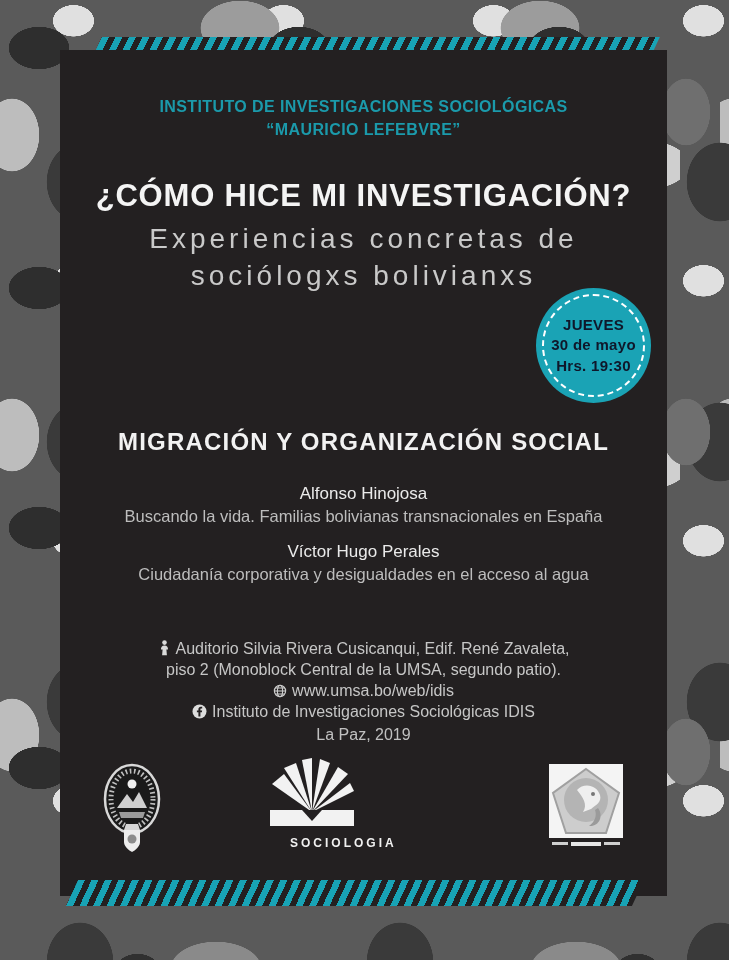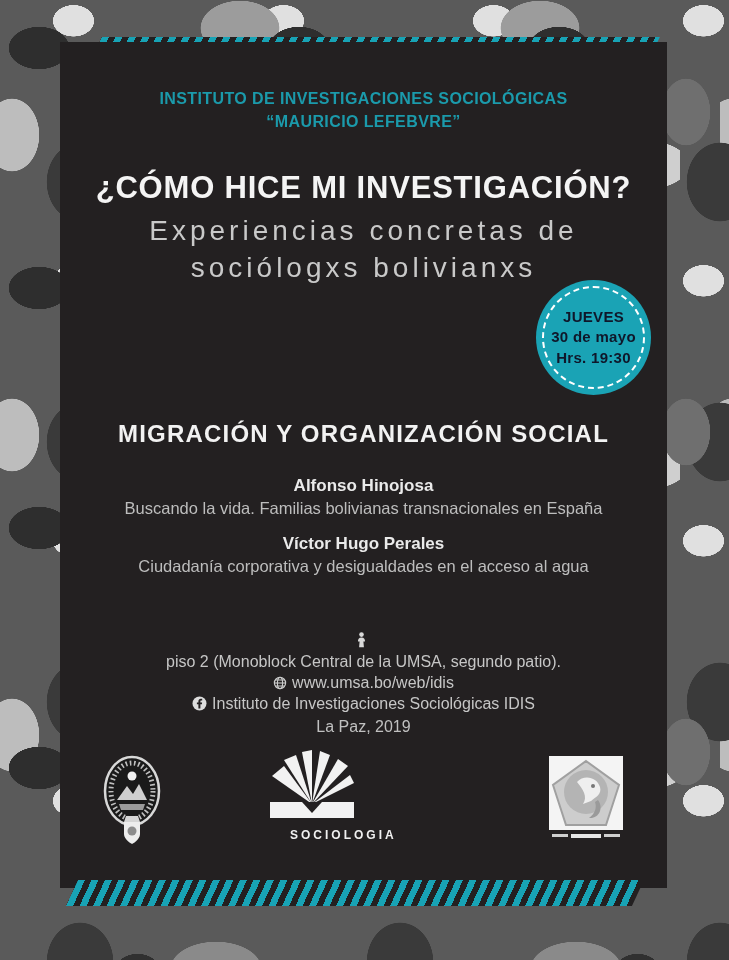--- a/index.html
+++ b/index.html
@@ -17,21 +17,21 @@
       radial-gradient(ellipse 55px 65px at 25% 70%, #3a3a3a 0 60%, transparent 61%),
       radial-gradient(ellipse 75px 45px at 60% 85%, #8a8a8a 0 60%, transparent 61%),
       radial-gradient(ellipse 45px 60px at 5% 45%,  #bdbdbd 0 60%, transparent 61%),
       radial-gradient(ellipse 34px 26px at 35% 8%,  #e0e0e0 0 60%, transparent 61%),
       radial-gradient(ellipse 60px 40px at 70% 30%, #474747 0 60%, transparent 61%),
       radial-gradient(ellipse 38px 30px at 55% 60%, #303030 0 60%, transparent 61%);
     background-size:260px 240px,300px 280px,280px 320px,340px 300px,320px 260px,
                     360px 340px,240px 300px,210px 260px,300px 320px,250px 270px;
   }
 
-  .panel{position:absolute;left:60px;top:42px;width:607px;height:846px;background:#232021;}
+  .panel{position:absolute;left:60px;top:50px;width:607px;height:846px;background:#232021;}
 
   .band{position:absolute;height:25px;transform:skewX(-25deg);
         background:repeating-linear-gradient(90deg,#18a3b5 0 7px,#232021 7px 13.5px);}
   .band-top{left:96px;top:37px;width:558px;}
   .band-bottom{left:72px;top:880px;width:566px;height:26px;}
 
   .institute{position:absolute;top:45px;left:0;right:0;text-align:center;
              color:#1b9aab;font-size:16px;font-weight:bold;letter-spacing:.4px;line-height:1.45;}
   .main-title{position:absolute;top:128px;left:0;right:0;text-align:center;
               color:#f4f4f4;font-size:31px;font-weight:bold;letter-spacing:.8px;}
@@ -41,21 +41,21 @@
   .date-badge{position:absolute;left:476px;top:238px;width:115px;height:115px;
               border-radius:50%;background:#1aa3b5;}
   .date-badge-inner{position:absolute;inset:6px;border:2px dashed #ffffff;border-radius:50%;
               display:flex;flex-direction:column;align-items:center;justify-content:center;
               color:#0f172a;font-weight:bold;font-size:15px;line-height:1.35;letter-spacing:.3px;}
 
   .section-title{position:absolute;top:378px;left:0;right:0;text-align:center;
                  color:#f2f2f2;font-size:24px;font-weight:bold;letter-spacing:1.2px;}
 
   .speaker{position:absolute;left:0;right:0;text-align:center;line-height:23px;font-size:17px;}
-  .speaker .name{color:#eaeaea;font-weight:bold;}
+  .speaker .name{color:#eaeaea;font-weight:normal;}
   .speaker .topic{color:#bdbdbd;font-size:16.5px;}
   .speaker-1{top:432px;} .speaker-2{top:490px;}
 
   .venue{position:absolute;top:588px;left:0;right:0;text-align:center;
          color:#c6c6c6;font-size:16px;line-height:21px;}
   .venue .row{white-space:nowrap;}
   .icon-inline{display:inline-block;vertical-align:-2px;margin-right:5px;}
 
   .city-year{position:absolute;top:676px;left:0;right:0;text-align:center;
              color:#c0c0c0;font-size:16px;}
@@ -110,21 +110,21 @@
     <div class="speaker speaker-2">
       <div class="name">Víctor Hugo Perales</div>
       <div class="topic">Ciudadanía corporativa y desigualdades en el acceso al agua</div>
     </div>
 
     <div class="venue">
       <div class="row">
         <svg class="icon-inline" width="13" height="16" viewBox="0 0 13 16">
           <circle cx="6.5" cy="2.6" r="2.3" fill="#d9d9d9"></circle>
           <path d="M6.5,5.6 C3.9,5.6 2.8,7.6 3.0,9.6 L4.6,9.6 L4.1,15.2 L8.9,15.2 L8.4,9.6 L10.0,9.6 C10.2,7.6 9.1,5.6 6.5,5.6 Z" fill="#d9d9d9"></path>
-        </svg>
+        </svg><span>Auditorio Silvia Rivera Cusicanqui, Edif. René Zavaleta,</span>
       </div>
       <div class="row">piso 2 (Monoblock Central de la UMSA, segundo patio).</div>
       <div class="row">
         <svg class="icon-inline" width="14" height="14" viewBox="0 0 14 14">
           <circle cx="7" cy="7" r="5.6" fill="none" stroke="#cccccc" stroke-width="1.2"></circle>
           <ellipse cx="7" cy="7" rx="2.6" ry="5.6" fill="none" stroke="#cccccc" stroke-width="1.1"></ellipse>
           <line x1="1.4" y1="7" x2="12.6" y2="7" stroke="#cccccc" stroke-width="1.1"></line>
           <line x1="2.2" y1="4" x2="11.8" y2="4" stroke="#cccccc" stroke-width="1"></line>
           <line x1="2.2" y1="10" x2="11.8" y2="10" stroke="#cccccc" stroke-width="1"></line>
         </svg><span>www.umsa.bo/web/idis</span>

